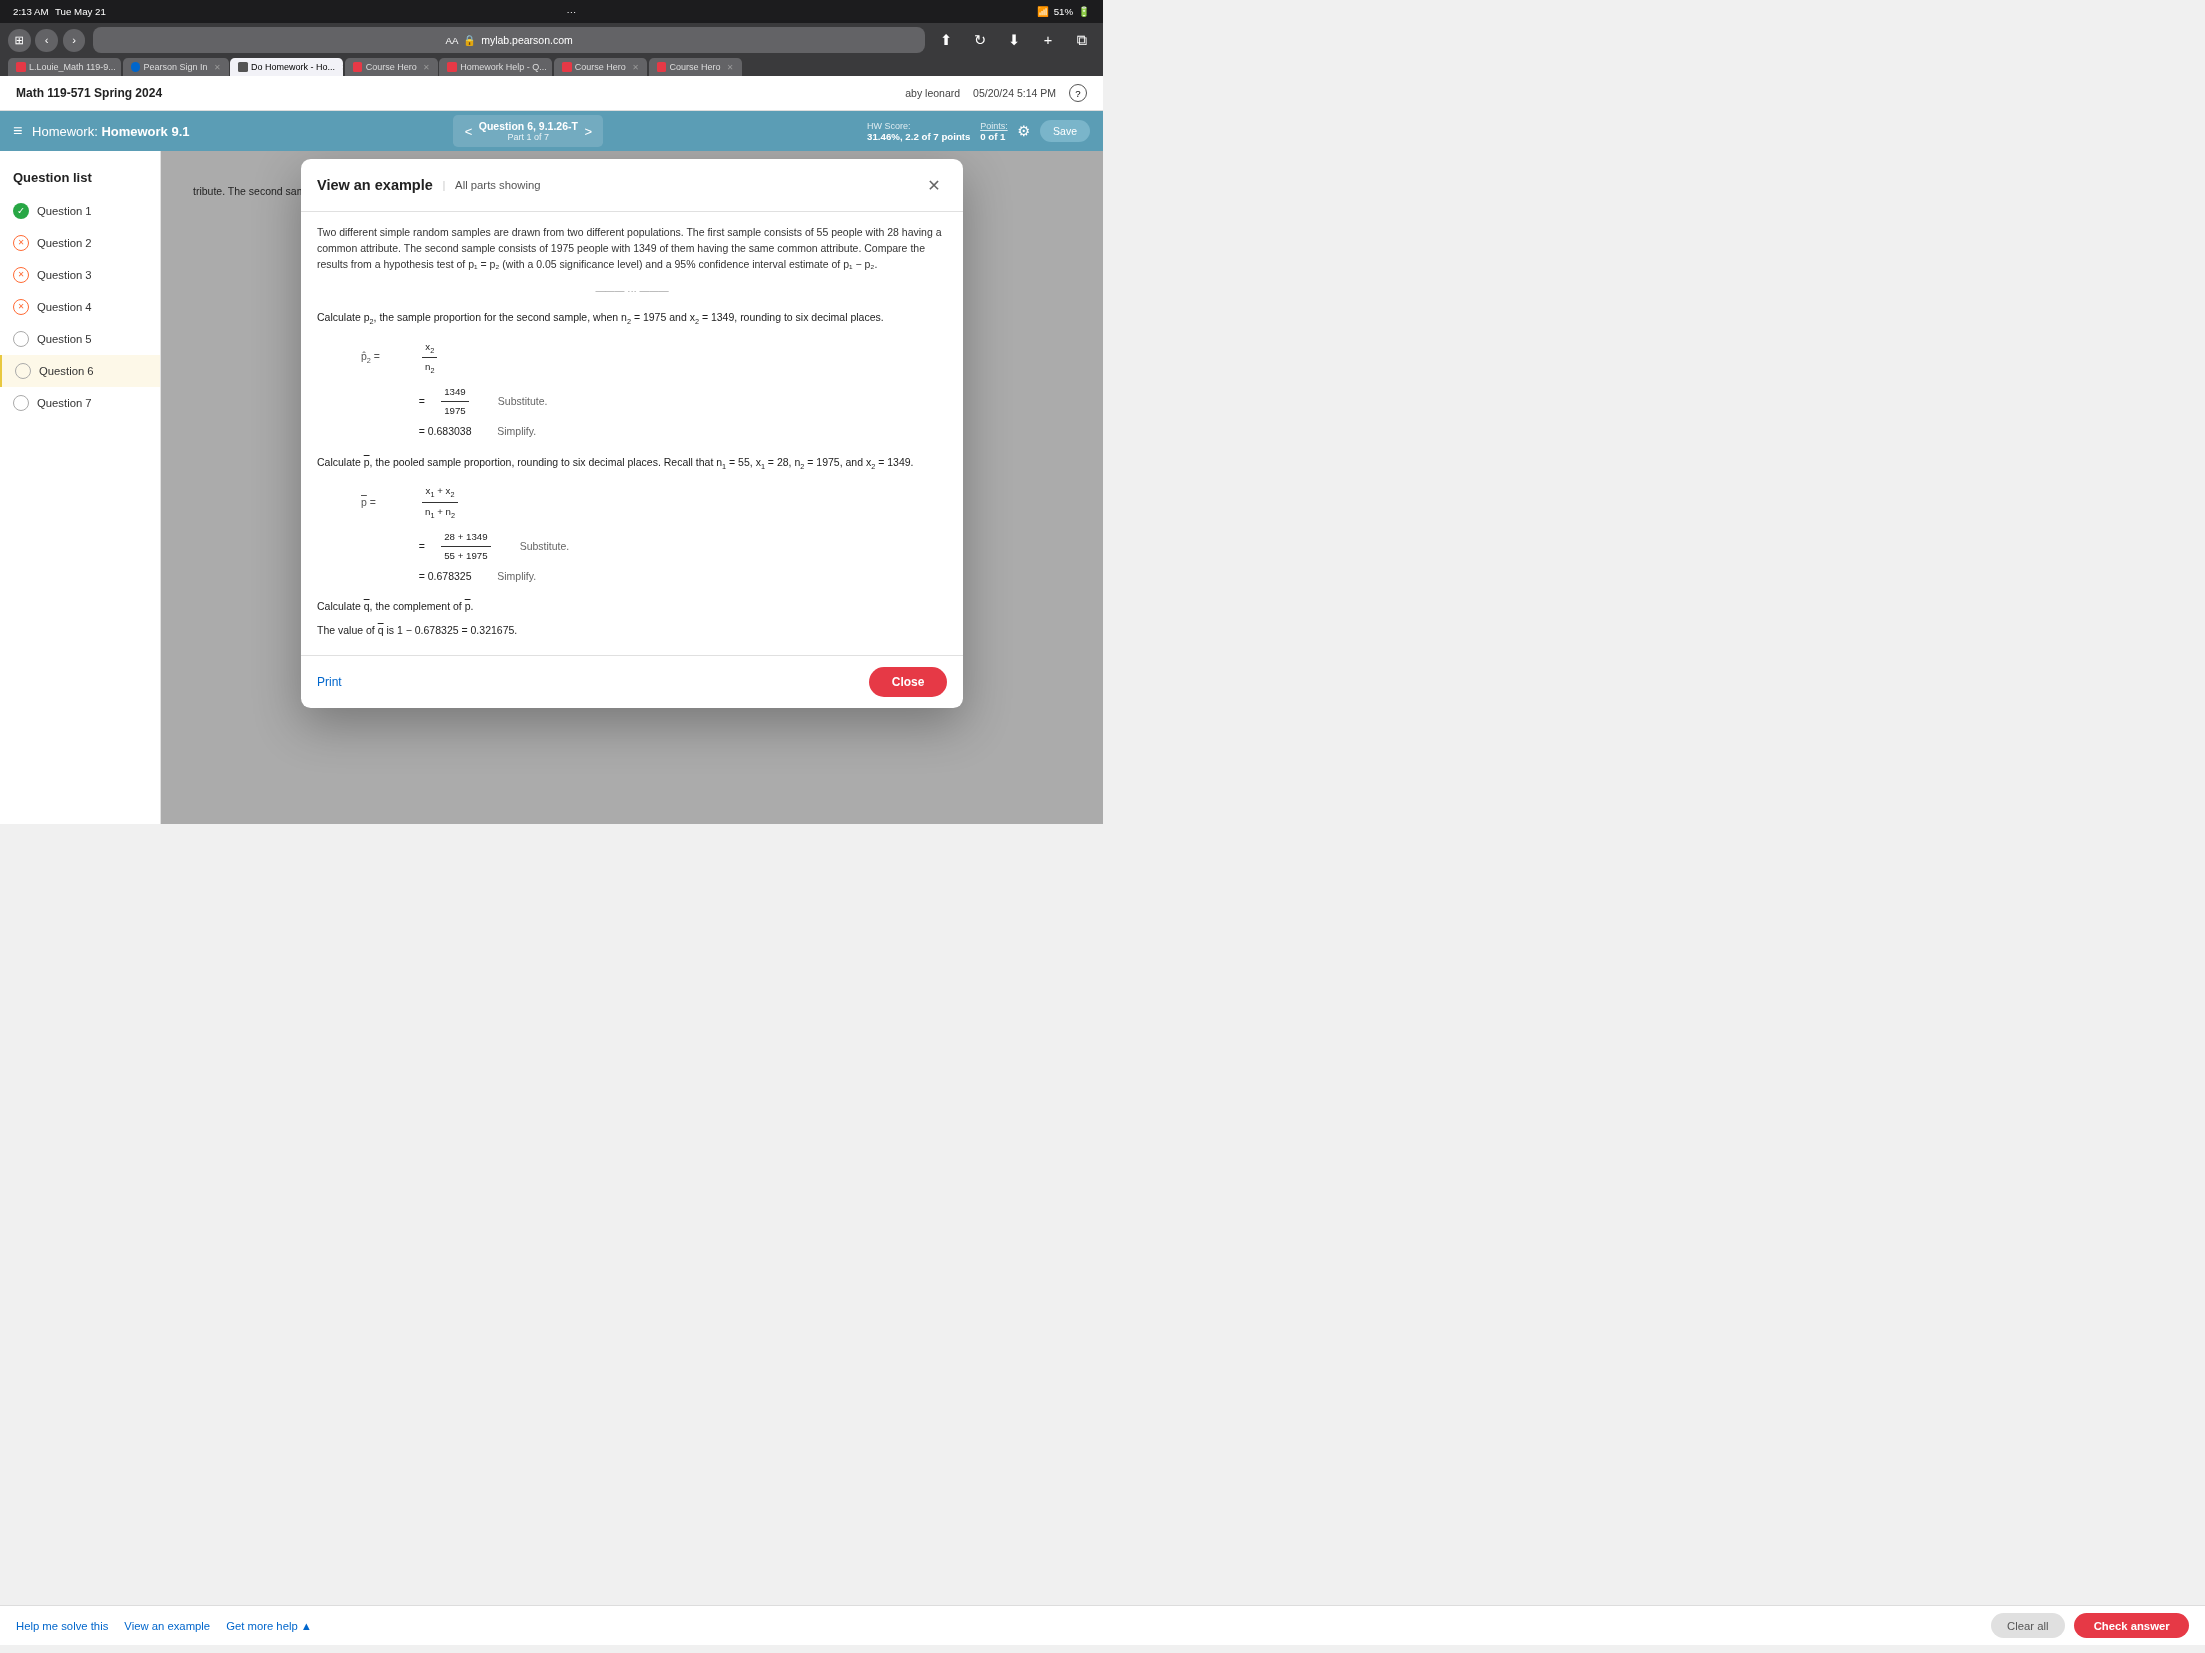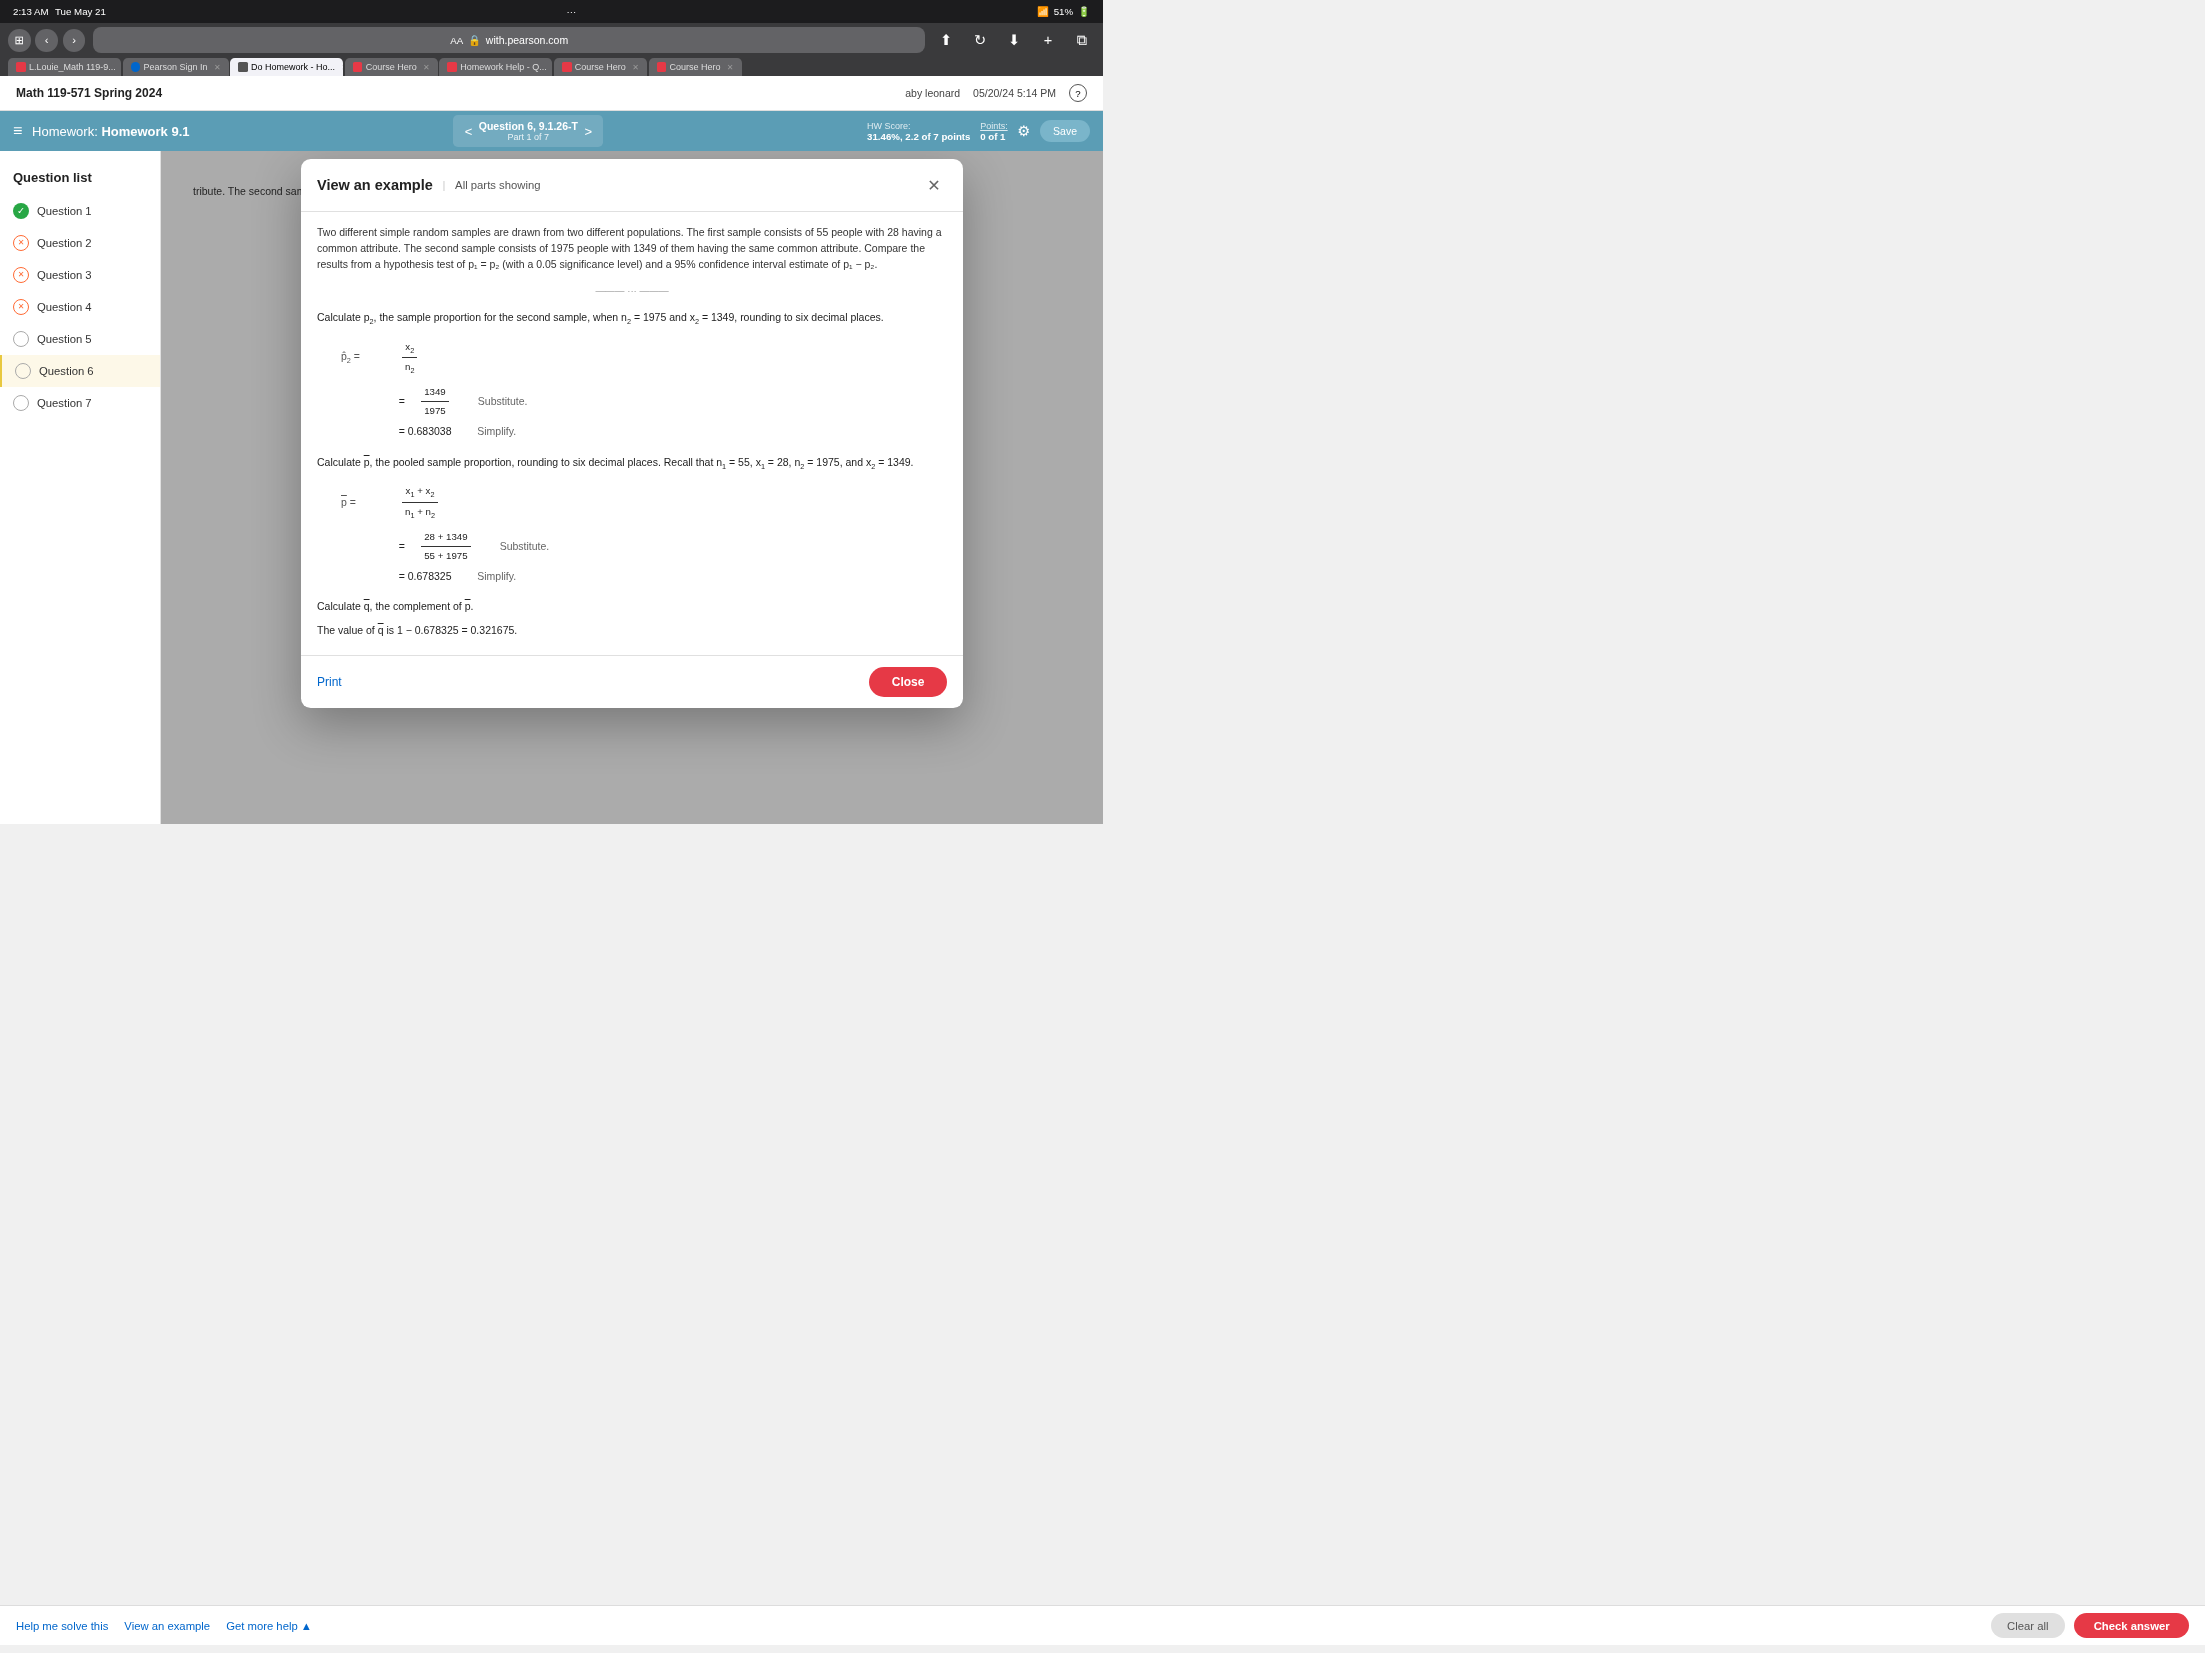--- a/index.html
+++ b/index.html
@@ -245,21 +245,21 @@
     .math-formula {
       margin: 9.7px 0 9.7px 24px;
       font-size: 10.5px;
     }
     .math-row {
       display: flex;
       align-items: center;
       gap: 9.7px;
       margin: 3.2px 0;
     }
-    .math-label { min-width: 48px; color: #555; font-size: 10.5px; }
+    .math-label { min-width: 48px; color: #555; font-size: 10.5px; margin-left: 20px; }
     .fraction {
       display: inline-flex;
       flex-direction: column;
       align-items: center;
       vertical-align: middle;
       margin: 0 3.2px;
     }
     .fraction .num { border-bottom: 0.8px solid #333; padding: 0 3.2px; font-size: 9.7px; }
     .fraction .den { padding: 0 3.2px; font-size: 9.7px; }
     .step-annotation { color: #666; font-size: 10.5px; margin-left: 16px; }
@@ -358,21 +358,21 @@
 <div class="browser-chrome">
   <div class="browser-toolbar">
     <div class="browser-nav-btns">
       <button class="nav-btn">⊞</button>
       <button class="nav-btn">‹</button>
       <button class="nav-btn">›</button>
     </div>
     <div class="url-bar">
       <span style="font-size:9.7px;">AA</span>
       <span>🔒</span>
-      <span>with.pearson.com</span>
+      <span>mylab.pearson.com</span>
     </div>
     <div class="url-bar-actions">
       <button class="toolbar-btn">⬆</button>
       <button class="toolbar-btn">↻</button>
       <button class="toolbar-btn">⬇</button>
       <button class="toolbar-btn">+</button>
       <button class="toolbar-btn">⧉</button>
     </div>
   </div>
   <div class="browser-tabs">

